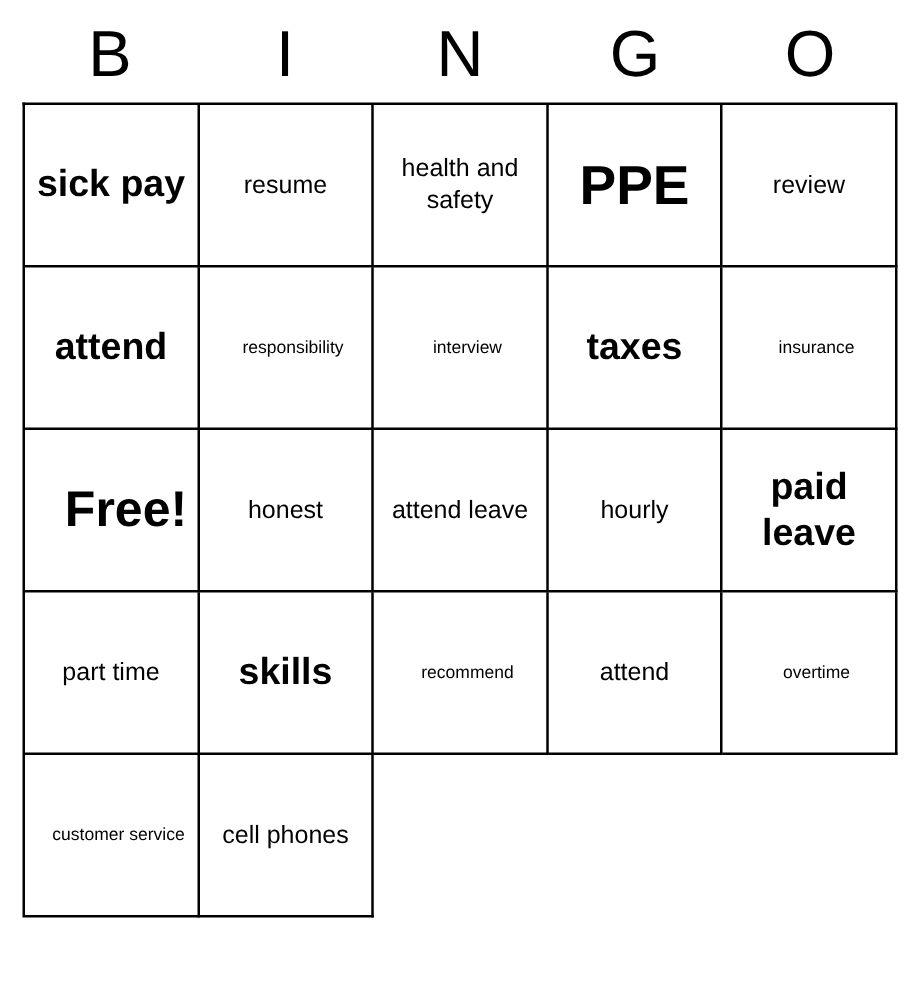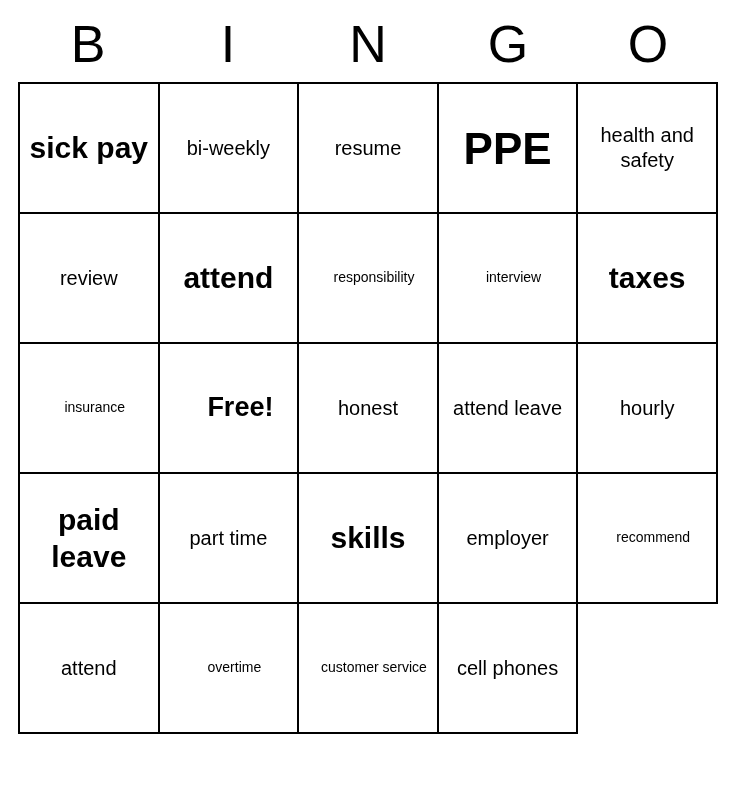--- a/index.html
+++ b/index.html
@@ -71,51 +71,48 @@
       font-size: 44px;
       font-weight: bold;
     }
 
     .bingo-cell.small-text .cell-text {
       font-size: 14px;
       margin-left: 12px;
     }
 
     .free-cell .cell-text {
-      font-size: 27px;
+      font-size: 40px;
       font-weight: bold;
       margin-left: 24px;
     }
   </style>
 </head>
 <body>
 
 <div class="bingo-container">
   <div class="bingo-header">
   <div class="bingo-letter">B</div>
       <div class="bingo-letter">I</div>
       <div class="bingo-letter">N</div>
       <div class="bingo-letter">G</div>
       <div class="bingo-letter">O</div>
     </div>
   <div class="bingo-grid">
   <div class="bingo-cell large-text">
         <span class="cell-text">sick pay</span>
       </div>
       <div class="bingo-cell ">
-        <span class="cell-text">bi-weekly</span>
+        <span class="cell-text">resume</span>
       </div>
       <div class="bingo-cell ">
-        <span class="cell-text">resume</span>
+        <span class="cell-text">health and safety</span>
       </div>
       <div class="bingo-cell xlarge-text">
         <span class="cell-text">PPE</span>
-      </div>
-      <div class="bingo-cell ">
-        <span class="cell-text">health and safety</span>
       </div>
       <div class="bingo-cell ">
         <span class="cell-text">review</span>
       </div>
       <div class="bingo-cell large-text">
         <span class="cell-text">attend</span>
       </div>
       <div class="bingo-cell small-text">
         <span class="cell-text">responsibility</span>
       </div>
@@ -142,23 +139,20 @@
       </div>
       <div class="bingo-cell large-text">
         <span class="cell-text">paid leave</span>
       </div>
       <div class="bingo-cell ">
         <span class="cell-text">part time</span>
       </div>
       <div class="bingo-cell large-text">
         <span class="cell-text">skills</span>
       </div>
-      <div class="bingo-cell ">
-        <span class="cell-text">employer</span>
-      </div>
       <div class="bingo-cell small-text">
         <span class="cell-text">recommend</span>
       </div>
       <div class="bingo-cell ">
         <span class="cell-text">attend</span>
       </div>
       <div class="bingo-cell small-text">
         <span class="cell-text">overtime</span>
       </div>
       <div class="bingo-cell small-text">

